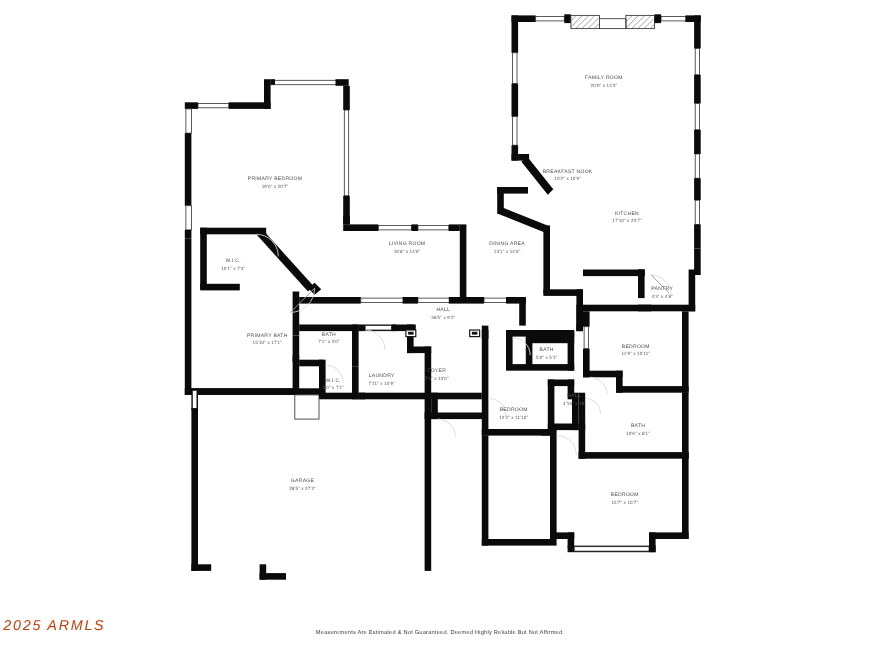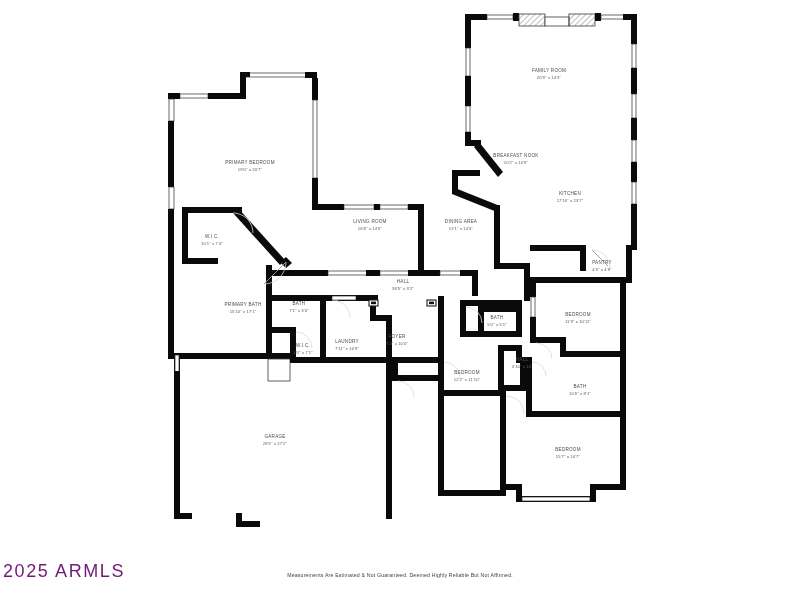--- a/index.html
+++ b/index.html
@@ -89,26 +89,27 @@
     font-size: 5.2px;
     color: #3f3f3f;
     letter-spacing: 0.18px;
     line-height: 8px;
   }
   .watermark {
     position: absolute;
     left: 3px;
     top: 561px;
     font-family: "Liberation Sans", sans-serif;
-    font-size: 18px;
-    color: #701a75;
+    font-size: 13px;
+    color: #c2410c;
     letter-spacing: 1.6px;
     font-weight: 400;
     white-space: nowrap;
     user-select: none;
+    font-style: italic;
   }
 </style>
 </head>
 <body>
 
 <div id="plan-root">
 
   <svg id="floorplan-svg" viewBox="0 0 800 600">
     <defs>
       <pattern id="diag-hatch" width="4" height="4" patternUnits="userSpaceOnUse" patternTransform="rotate(45)">

